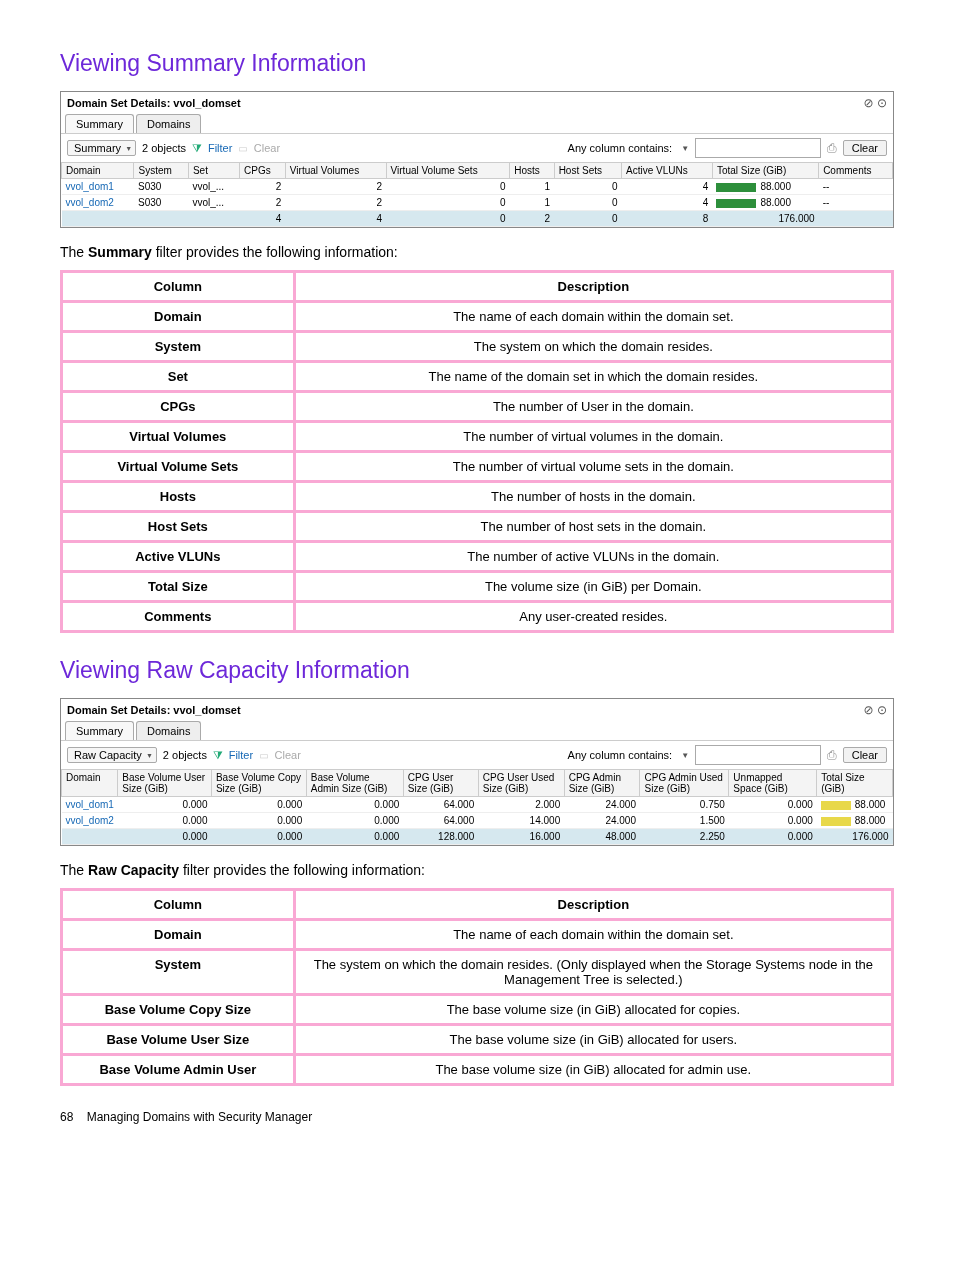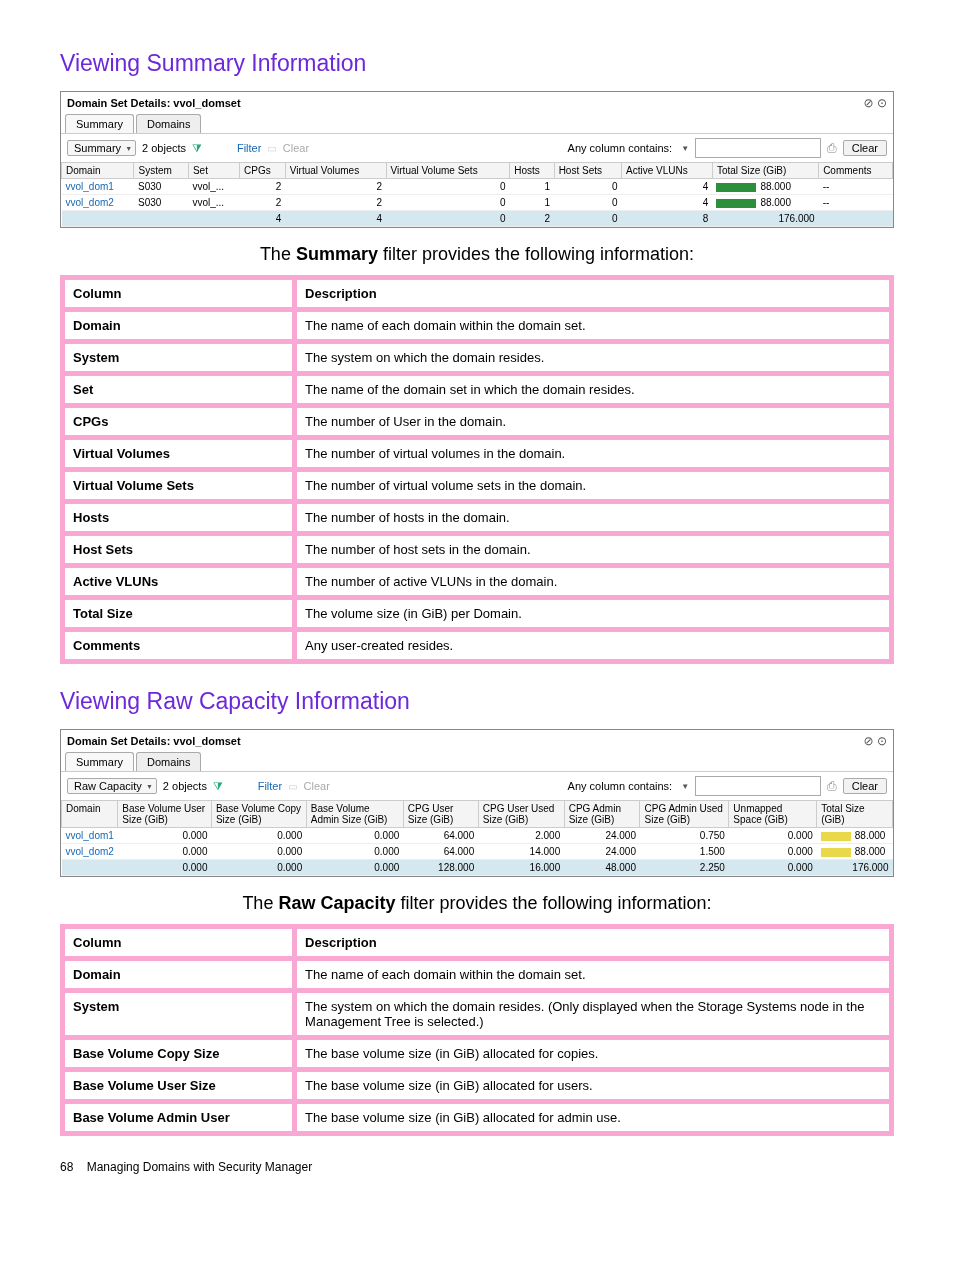--- a/index.html
+++ b/index.html
@@ -75,21 +75,20 @@
     content: "▼";
     font-size: 7px;
     position: absolute;
     right: 3px;
     top: 4px;
     color: #555;
   }
   .toolbar .link {
     color: #1668b5;
     cursor: pointer;
-    margin-left: 29px;
   }
   .toolbar .disabled {
     color: #aaa;
   }
   .toolbar .spacer {
     flex: 1;
   }
   .toolbar input.colfilter {
     border: 1px solid #aaa;
     height: 16px;
@@ -134,34 +133,33 @@
   }
   .bar {
     display: inline-block;
     height: 9px;
     background: #2d8f3b;
     vertical-align: middle;
     margin-right: 4px;
   }
   .bar.yellow { background: #e8d84a; }
   p.lead {
-    font-size: 18px;
+    font-size: 14px;
     margin: 16px 0 10px 0;
-    text-align: center;
   }
   table.desc {
     width: 100%;
     border-collapse: collapse;
     font-size: 13px;
     margin-bottom: 24px;
   }
   table.desc th, table.desc td {
-    border: 5px solid #f9a8d4;
+    border: 3px solid #f9a8d4;
     padding: 6px 8px;
-    text-align: left;
+    text-align: center;
     vertical-align: top;
   }
   table.desc th.colhead {
     font-weight: bold;
     background: #fff;
   }
   table.desc td.key {
     font-weight: bold;
     width: 28%;
   }

